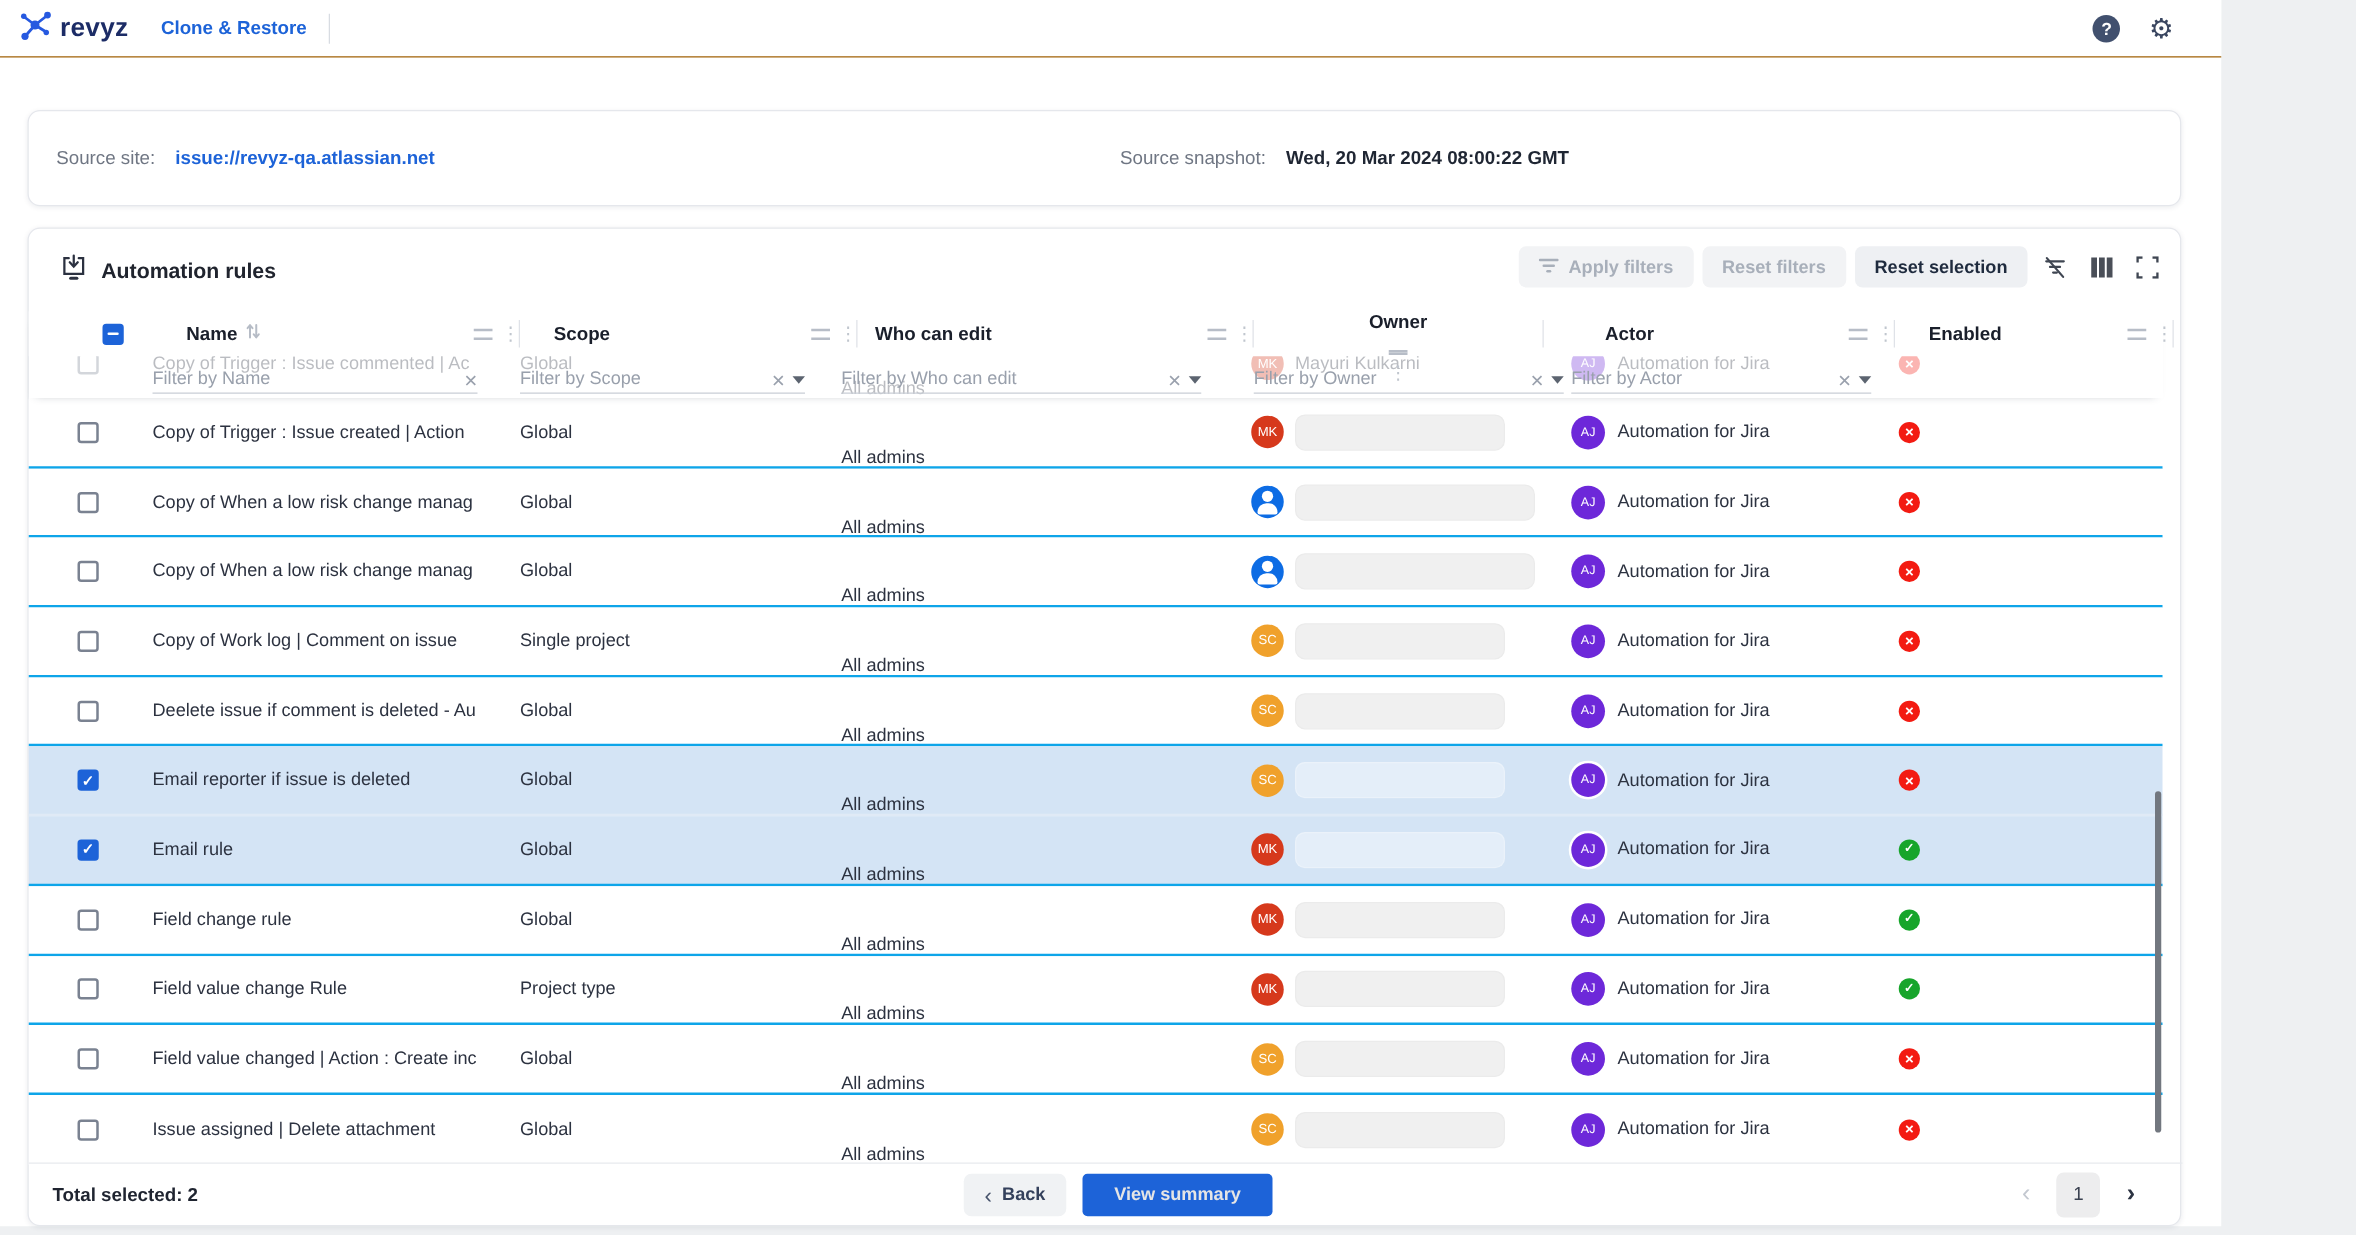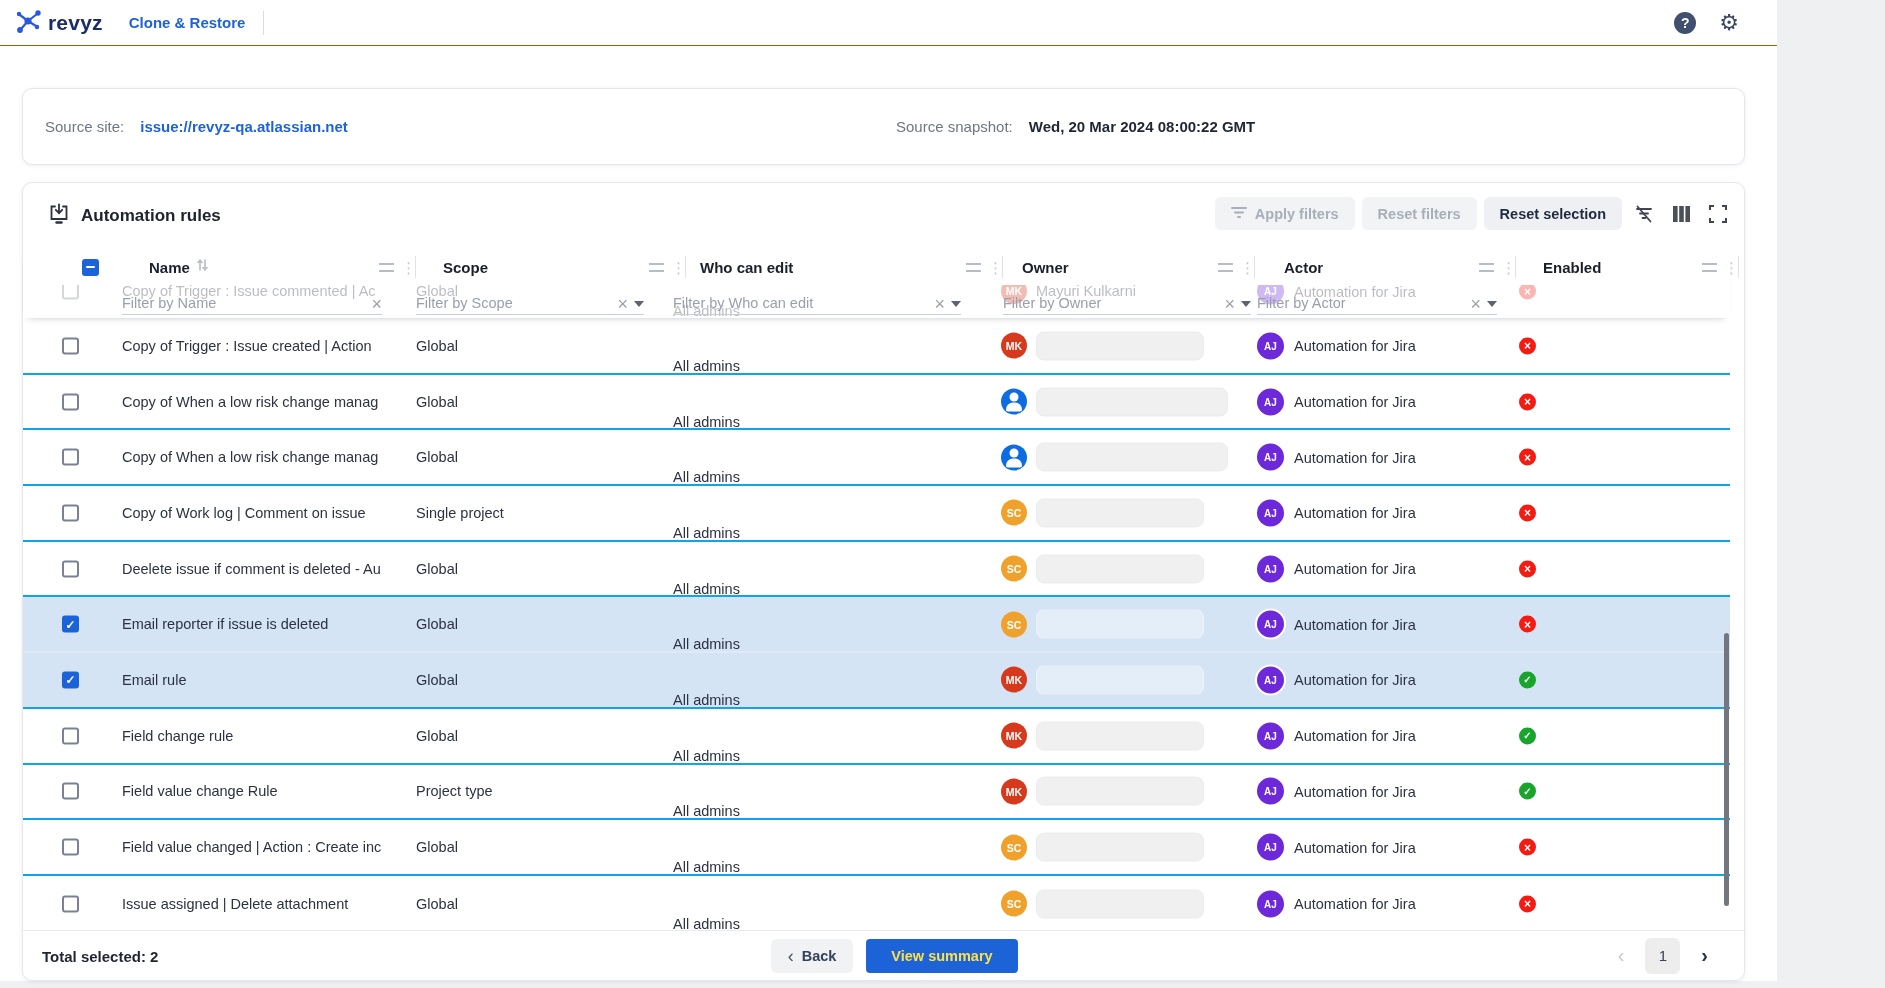--- a/index.html
+++ b/index.html
@@ -57,21 +57,21 @@
   .hcell { position:absolute; top:0; height:36px; display:flex; align-items:center; gap:7px;margin-left:27px; }
   .hcell::after { content:""; position:absolute; right:0; top:7px; height:22px; width:1px; background:#dfe2e8; }
   .hlabel { font-size:15px; font-weight:700; color:#1a1f2b; white-space:nowrap; }
   .hspacer { flex:1; }
   .eq-icon { width:15px; height:9px; border-top:2px solid #b7bdc7; border-bottom:2px solid #b7bdc7; }
   .dots-icon { font-size:15px; color:#c0c6ce; line-height:1; cursor:pointer; }
   .h-cb { left:32px; width:40px; } .h-cb::after{display:none;}
   .h-name { left:99px;  width:267px; }
   .h-scope{ left:393px; width:243px; }
   .h-who  { left:650px; width:303px; }
-  .h-owner{ left:972px; width:233px; }
+  .h-owner{ left:952px; width:233px;flex-direction:column; }
   .h-actor{ left:1234px;width:232px; }
   .h-enab { left:1493px;width:196px; }
 
   .th-filters { position:absolute; left:0; top:36px; width:100%; height:33px; z-index:3; }
   .fcell { position:absolute; top:0; height:30px; display:flex; align-items:flex-end; gap:6px;
            border-bottom:1px solid #c9ced6; padding-bottom:3px; }
   .fcell input { border:none; outline:none; background:transparent; flex:1; font-family:inherit;
                  font-size:14.5px; color:#3a414d; min-width:0; }
   .fcell input::placeholder { color:#99a0ac; }
   .fclear { font-size:18px; color:#9aa1ad; line-height:.8; cursor:pointer; }
@@ -98,21 +98,21 @@
   .c-actor{ left:1234px; display:flex; align-items:center; gap:10px; }
   .c-enab { left:1496px; }
 
   .checkbox { width:17px; height:17px; border:2px solid #7a8291; border-radius:3px; background:#fff;
               display:flex; align-items:center; justify-content:center; cursor:pointer;
               font-size:12px; color:#fff; font-weight:800; line-height:1; }
   .checkbox.checked { background:#1d63d8; border-color:#1d63d8; }
   .checkbox.indeterminate { background:#1d63d8; border-color:#1d63d8; position:relative; }
   .checkbox.indeterminate::after { content:""; width:9px; height:2.5px; background:#fff; border-radius:1px; }
 
-  .avatar { width:26px; height:26px; border-radius:50%; color:#fff; font-size:10.5px; font-weight:700;
+  .avatar { width:26px; height:26px; border-radius:50%; color:#fff; font-size:10.5px; font-weight:400;
             display:flex; align-items:center; justify-content:center; flex:0 0 auto; }
   .av-mk { background:#d6391c; }
   .av-sc { background:#f0a12b; }
   .av-person { background:#0d6ce4; position:relative; }
   .av-person::before { content:""; position:absolute; top:4px; left:50%; transform:translateX(-50%);
             width:9px; height:9px; border-radius:50%; background:#fff; }
   .av-person::after  { content:""; position:absolute; bottom:3px; left:50%; transform:translateX(-50%);
             width:16px; height:9px; border-radius:8px 8px 2px 2px; background:#fff; }
   .av-aj { width:27px; height:27px; background:#6d28d9; box-shadow:0 0 0 2px #fff; font-size:10px; }
 
@@ -130,21 +130,21 @@
   
   .tfoot { position:absolute; left:0; bottom:0; width:1723px; height:50px; border-top:1px solid #e7eaee; }
   .total-label { position:absolute; left:19px; top:50%; transform:translateY(-50%);
                  font-size:15px; font-weight:700; color:#1f2430; }
   .back-btn { position:absolute; left:748px; top:8px; width:82px; height:34px; background:#f0f2f4;
               border:none; border-radius:6px; font-family:inherit; font-size:14.5px; font-weight:700;
               color:#34415c; cursor:pointer; display:flex; align-items:center; justify-content:center; gap:8px; }
   .back-chev { font-size:18px; font-weight:400; color:#46536b; }
   .summary-btn { position:absolute; left:843px; top:8px; width:152px; height:34px; background:#1d63d8;
               border:none; border-radius:4px; font-family:inherit; font-size:14.5px; font-weight:700;
-              color:#fde047; cursor:pointer; }
+              color:#e5e5e5; cursor:pointer; }
   .pager { position:absolute; right:38px; top:0; height:100%; display:flex; align-items:center; gap:21px; }
   .pg-prev { font-size:20px; color:#c3c8d0; cursor:default; }
   .pg-page { width:35px; height:36px; background:#ededee; border-radius:6px; font-size:15px; color:#3a4150;
              display:flex; align-items:center; justify-content:center; cursor:pointer; }
   .pg-next { font-size:20px; color:#2c3342; font-weight:700; cursor:pointer; }
 
   .vscrollbar { position:absolute; left:1701px; top:450px; width:5px; height:273px; background:#72777f;
                 border-radius:3px; cursor:grab; }
 </style>
 </head>

